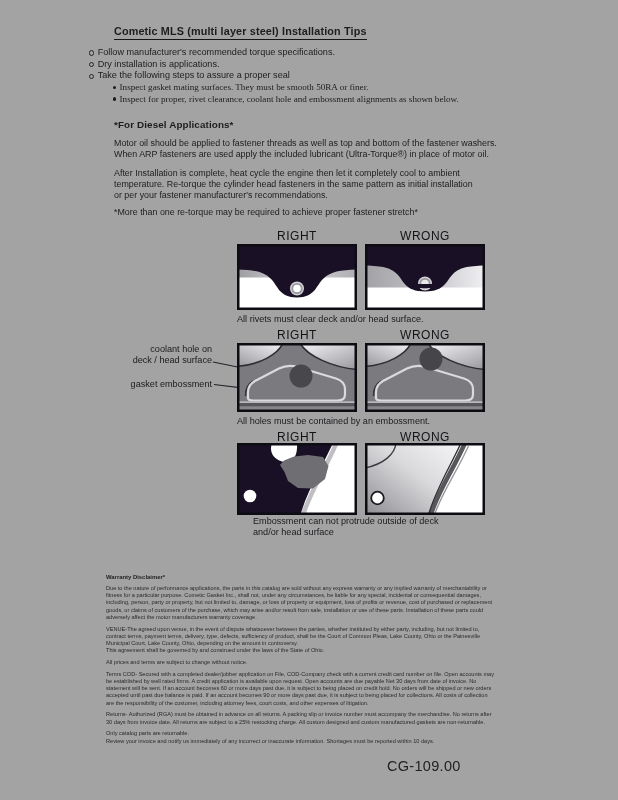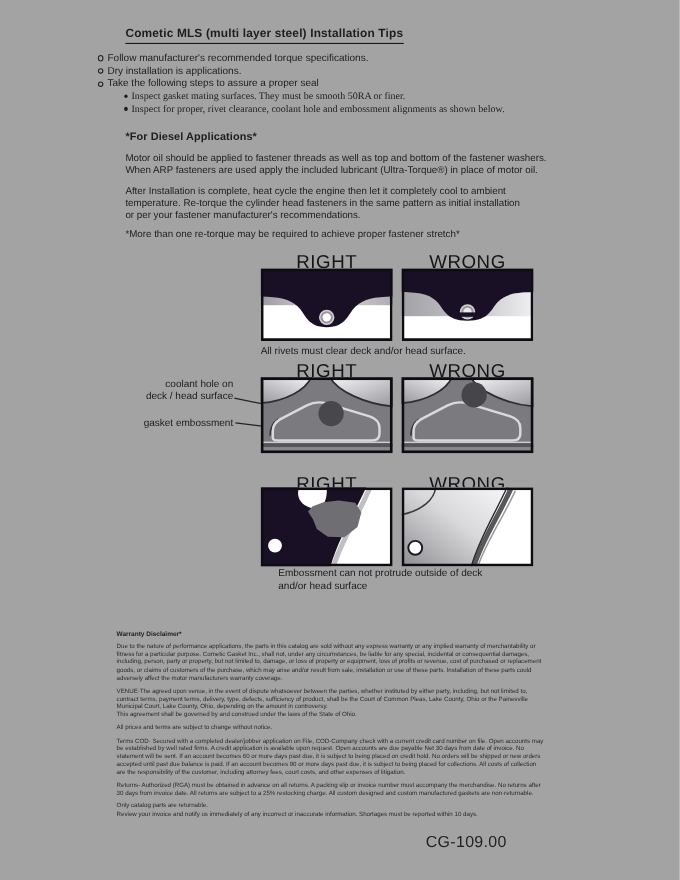--- a/index.html
+++ b/index.html
@@ -16,21 +16,21 @@
   .tips { position:absolute; left:89px; top:47px; width:520px; font-size:9.1px; line-height:11.7px; }
   .tip { display:flex; align-items:flex-start; white-space:nowrap; }
   .tip.sub { margin-left:24px;font-family:Liberation Serif, serif; }
   .o-marker { flex:0 0 auto; width:3.2px; height:3.2px; border:0.9px solid #26262a; border-radius:50%; margin:3.4px 3.5px 0 0; }
   .b-marker { flex:0 0 auto; width:3.4px; height:3.4px; background:#1b1b1f; border-radius:50%; margin:3.6px 3.2px 0 0; }
   .diesel-heading { position:absolute; left:114px; top:119px; font-size:9.9px; font-weight:bold; letter-spacing:0.1px; }
   .para { position:absolute; left:114px; width:470px; font-size:8.9px; line-height:11.2px; white-space:pre-line; }
   .para1 { top:138px; }
   .para2 { top:168px; }
   .note  { top:207px; }
-  .dlabel { position:absolute; transform:translateX(-50%); font-size:17px; letter-spacing:0.5px; color:#141418; }
+  .dlabel { position:absolute; transform:translateX(-50%); font-size:12px; letter-spacing:0.5px; color:#141418; }
   .dl-r1 { top:229px; } .dl-r2 { top:328px; } .dl-r3 { top:430px; }
   .dl-c1 { left:297px; } .dl-c2 { left:425px; }
   .dbox { position:absolute; width:120px; line-height:0; }
   .db-l { left:237px; } .db-r { left:365px; }
   .db-row1 { top:244px; } .db-row2 { top:343px; } .db-row3 { top:443px; }
   .caption { position:absolute; left:237px; width:260px; font-size:9.1px; line-height:11.4px; white-space:pre-line; color:#1b1b1f; }
   .cap1 { top:314px; } .cap2 { top:416px; } .cap3 { top:516px;margin-left:16px; }
   .callout { position:absolute; left:88px; width:124px; text-align:right; font-size:9.1px; line-height:10.8px; white-space:pre-line; color:#1b1b1f; }
   .co-coolant { top:344px; }
   .co-emboss { top:379px; }
@@ -179,20 +179,21 @@
       <path d="M8.5,53 C8.5,45.5 11,41 16,38" fill="none" stroke="#333338" stroke-width="1.5"></path>
       <path d="M11,56 V49 C11,44 13.5,40.5 18,38 L42,25.5 C48,22.5 54,22 60.5,24 L99,35.5 C105,37.5 108,41 108,46 V51.5 C108,55.5 105.5,57.5 100.5,57.5 H16 C12.5,57.5 11,56.5 11,55 Z" fill="none" stroke="#dadadd" stroke-width="2.2"></path>
       <circle cx="66" cy="16" r="11.5" fill="#45454a"></circle>
       <rect y="58.5" width="120" height="1.4" fill="#cfcfd2"></rect>
       <rect y="59.9" width="120" height="3.6" fill="#55555a"></rect>
       <rect y="63.5" width="120" height="5.5" fill="#88888c"></rect>
       <rect x="1.25" y="1.25" width="117.5" height="66.5" fill="none" stroke="#0c0c12" stroke-width="2.5"></rect>
     </svg>
   </div>
 
+  <div class="caption cap2">All holes must be contained by an embossment.</div>
 
   <div class="dlabel dl-r3 dl-c1">RIGHT</div>
   <div class="dlabel dl-r3 dl-c2">WRONG</div>
 
   <div class="dbox db-l db-row3">
     <svg width="120" height="72" viewBox="0 0 120 72">
       <rect width="120" height="72" fill="#ffffff"></rect>
       <path d="M99,1 C89,25 73,49 66.5,71" stroke="#c0c0c4" stroke-width="4.5" fill="none"></path>
       <path d="M0,0 H96 C85,24 70,48 63.5,72 H0 Z" fill="#1a1026"></path>
       <path d="M35,0 C32,8 35.5,15.5 45,18.5 C54.5,21.5 61,15 60,0 Z" fill="#ffffff"></path>

